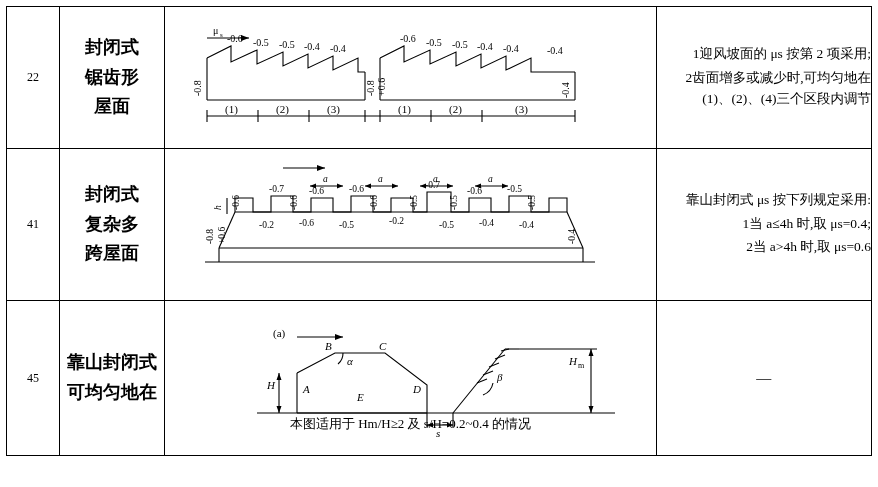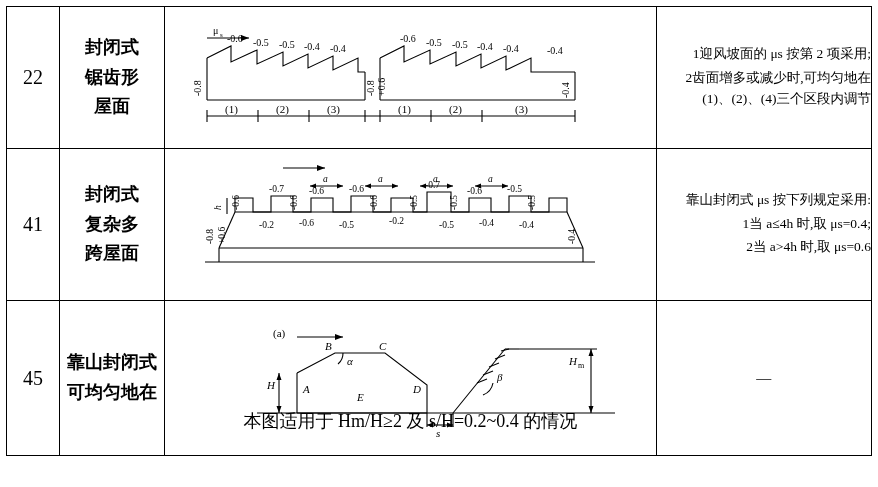--- a/index.html
+++ b/index.html
@@ -19,38 +19,38 @@
     border-collapse:collapse;
     width:866px;
     margin:6px 0 0 6px;
     table-layout:fixed;
   }
   table.main td{
     border:1px solid #000;
     vertical-align:middle;
     padding:0;
   }
-  .col-num{width:52px;text-align:center;font-size:20px;}
+  .col-num{width:52px;text-align:center;font-size:12px;}
   .col-name{width:104px;text-align:center;font-size:18px;line-height:1.65;font-weight:bold;}
   .col-fig{width:490px;}
   .col-note{width:214px;font-size:13.5px;line-height:1.62;padding:6px 8px 6px 10px;vertical-align:top;}
   .col-note.center{text-align:center;vertical-align:middle;}
   .row22{height:142px;}
   .row23{height:152px;}
   .row24{height:155px;}
   .fig{position:relative;width:100%;height:100%;}
   .note-p{margin:0 0 2px 8px;text-indent:0;text-align:right;}
   .note-p .idx{display:inline-block;min-width:14px;}
   .dash{font-size:15px;}
   .caption{
     position:absolute;
     left:0;right:0;
     bottom:8px;
     text-align:center;
-    font-size:18px;
+    font-size:13px;
   }
   svg{display:block;}
   .figwrap{display:flex;align-items:center;justify-content:center;height:100%;}
 </style>
 </head>
 <body>
 
 <div id="page">
 
   <table class="main">

